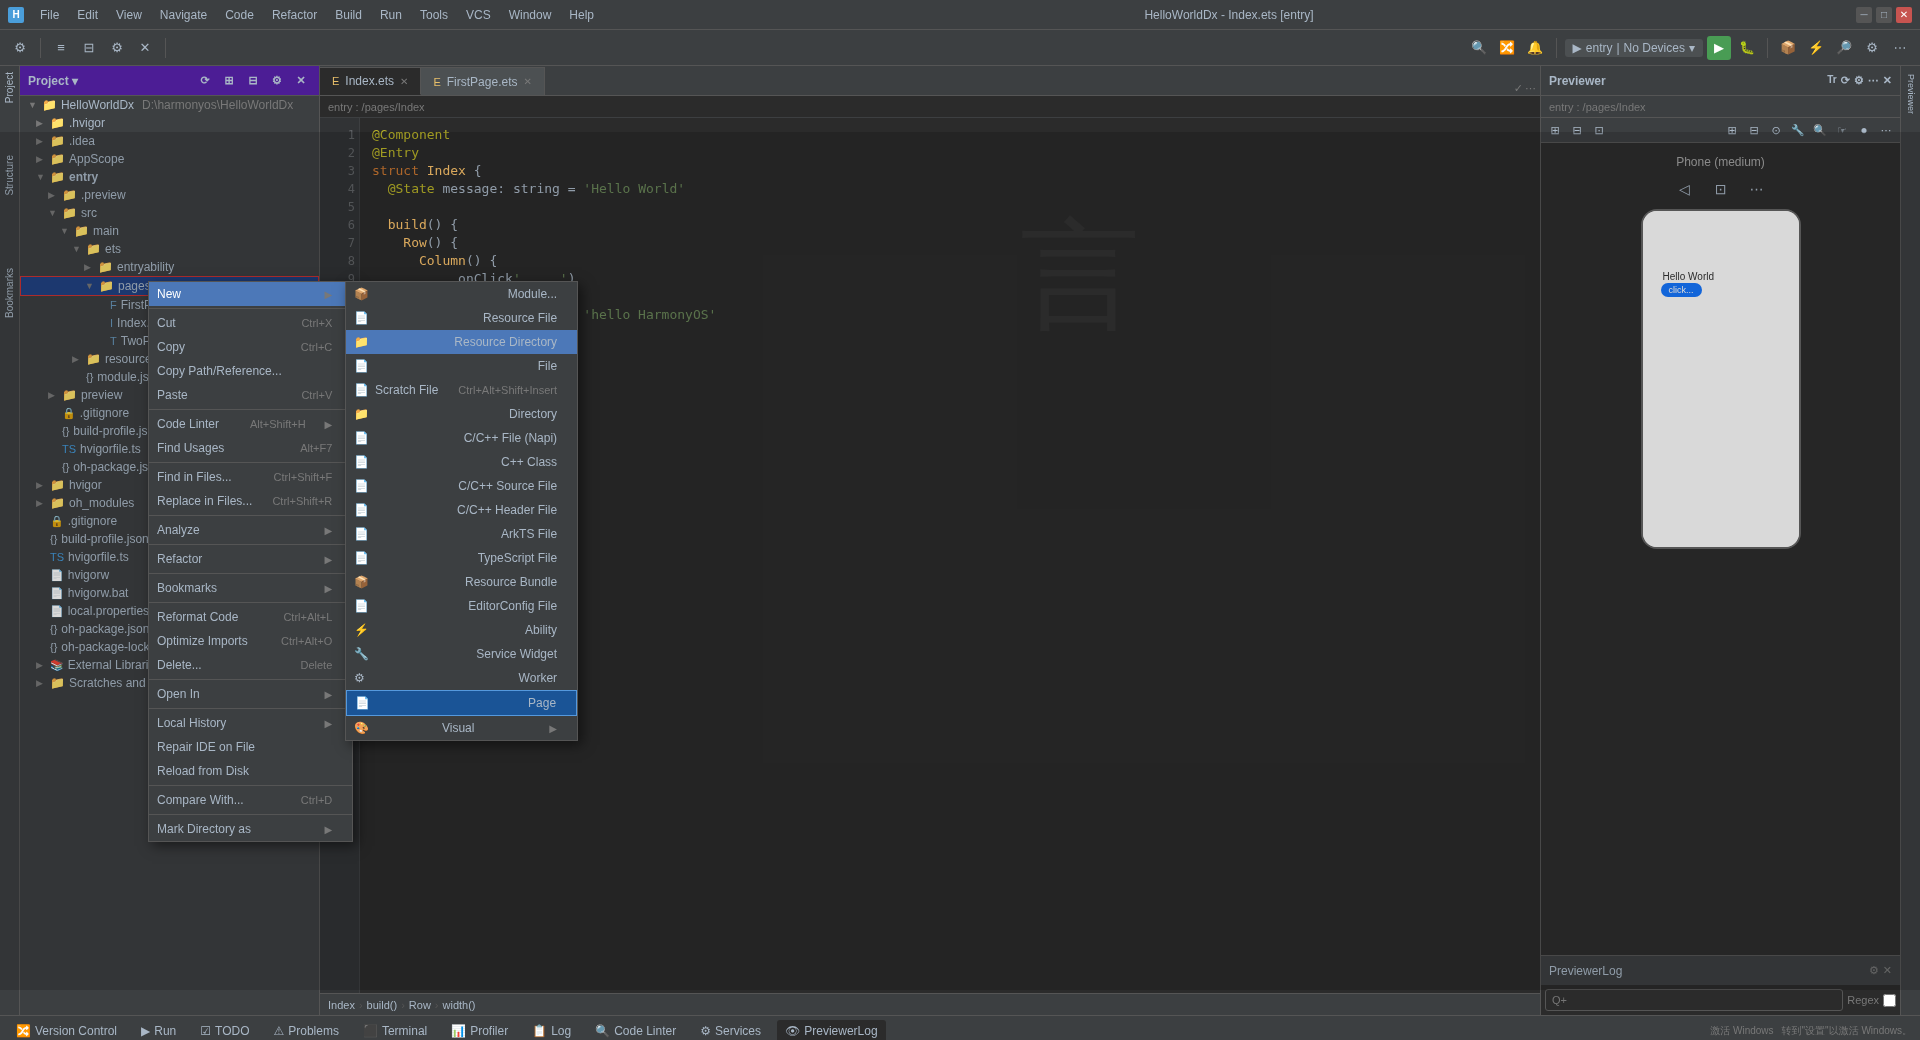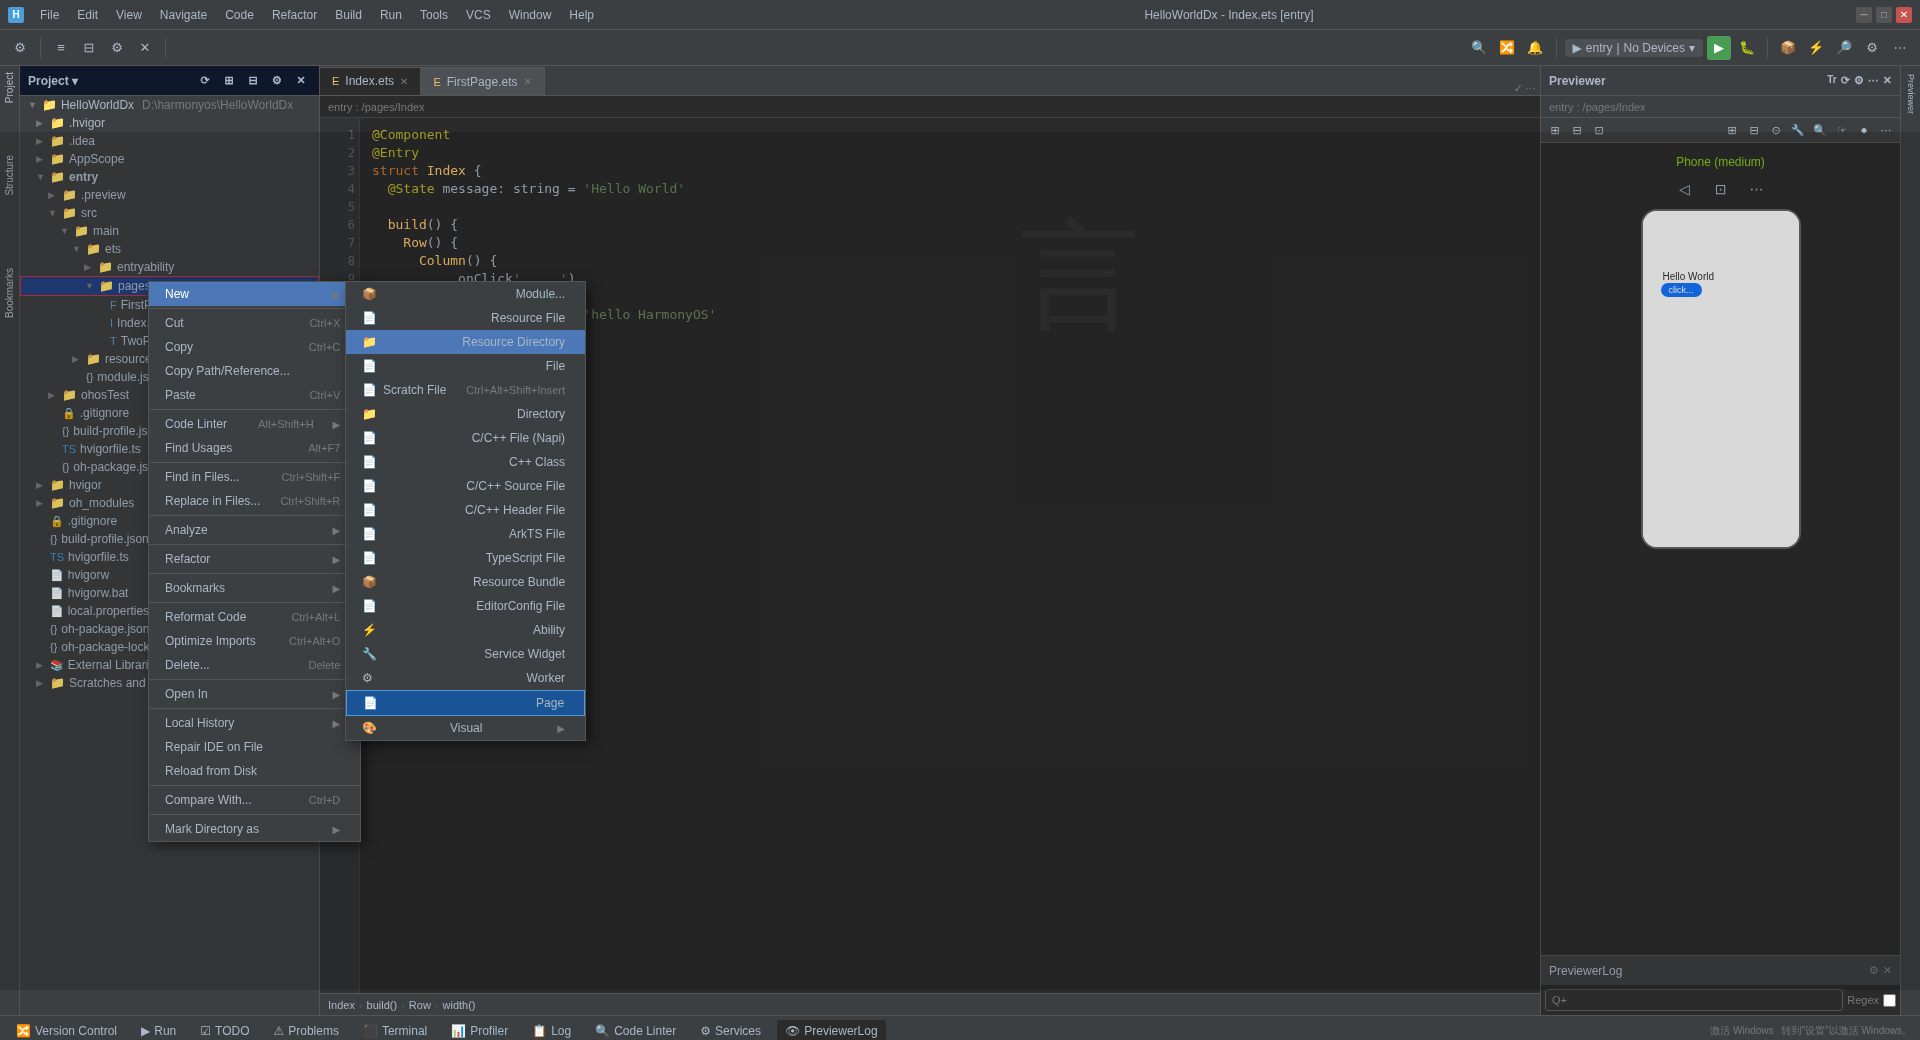--- a/index.html
+++ b/index.html
@@ -132,21 +132,21 @@
     
     .sidebar {
       width: 300px;
       background: #3c3f41;
       border-right: 1px solid #555;
       display: flex;
       flex-direction: column;
     }
     .sidebar-header {
       height: 30px;
-      background: #0f172a;
+      background: #4c1d95;
       display: flex;
       align-items: center;
       padding: 0 8px;
       border-bottom: 1px solid #555;
       font-size: 12px;
       font-weight: bold;
     }
     .sidebar-toolbar-btn {
       width: 20px;
       height: 20px;
@@ -298,21 +298,21 @@
       flex: 1;
       display: flex;
       flex-direction: column;
       align-items: center;
       padding: 12px;
       background: #2d2d2d;
       overflow: hidden;
     }
     .device-label {
       font-size: 12px;
-      color: #84cc16;
+      color: #a3a3a3;
       margin-bottom: 8px;
     }
     .preview-btn {
       width: 24px;
       height: 24px;
       display: flex;
       align-items: center;
       justify-content: center;
       color: #a9b7c6;
       cursor: pointer;
@@ -359,21 +359,21 @@
       left: 148px;
       top: 215px;
       background: #3c3f41;
       border: 1px solid #555;
       box-shadow: 4px 4px 12px rgba(0,0,0,0.5);
       min-width: 200px;
       z-index: 1000;
       font-size: 12px;
     }
     .ctx-item {
-      padding: 5px 20px 5px 16px;
+      padding: 5px 20px 5px 8px;
       cursor: pointer;
       display: flex;
       align-items: center;
       justify-content: space-between;
       white-space: nowrap;
       color: #a9b7c6;
     }
     .ctx-item.highlighted { background: #4c78b8; color: white; }
     .ctx-separator { height: 1px; background: #555; margin: 2px 0; }
     .ctx-shortcut { color: #787878; font-size: 11px; margin-left: 20px; }
@@ -642,21 +642,21 @@
         <span>resources</span>
       </div>
       <div class="tree-item tree-indent-4">
         <span class="tree-arrow">&nbsp;</span>
         <span class="file-icon file-json">{}</span>
         <span>module.json5</span>
       </div>
       <div class="tree-item tree-indent-2">
         <span class="tree-arrow">▶</span>
         <span class="folder-icon">📁</span>
-        <span>ohosTest</span>
+        <span>preview</span>
       </div>
       <div class="tree-item tree-indent-2">
         <span class="tree-arrow">&nbsp;</span>
         <span class="file-icon">🔒</span>
         <span>.gitignore</span>
       </div>
       <div class="tree-item tree-indent-2">
         <span class="tree-arrow">&nbsp;</span>
         <span class="file-icon file-json">{}</span>
         <span>build-profile.json5</span>

